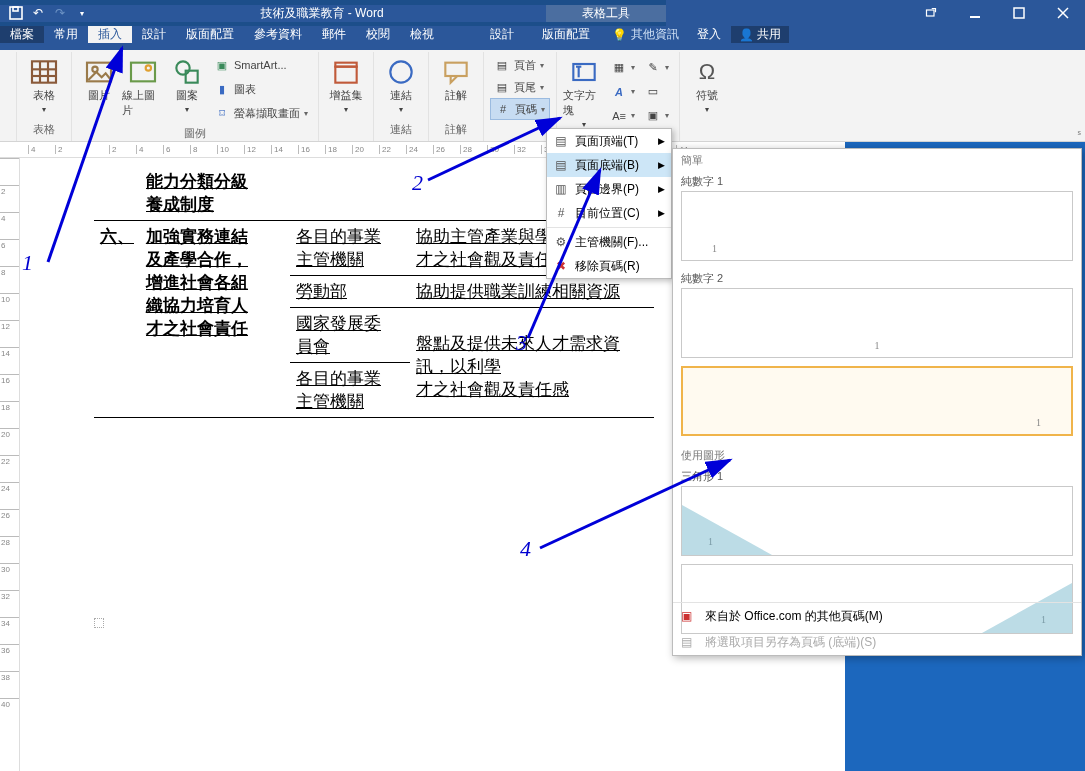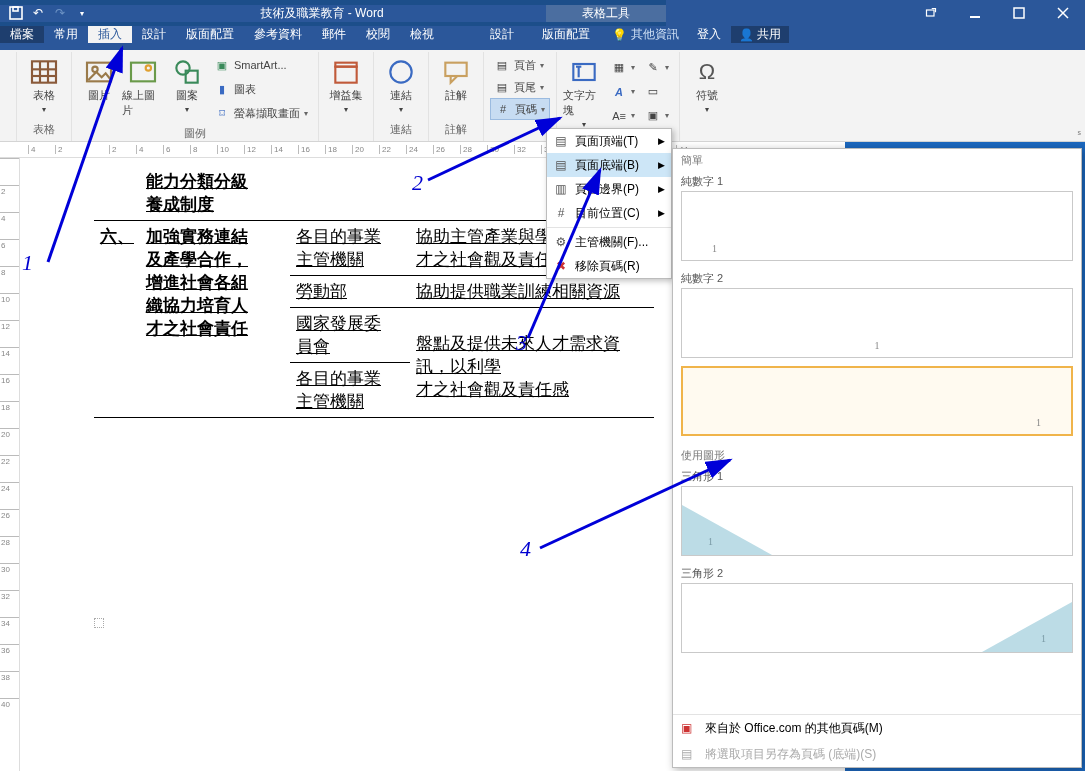--- a/index.html
+++ b/index.html
@@ -60,21 +60,21 @@
 
 
 .dd1 { position: absolute; left: 546px; top: 128px; width: 126px; background: #fff; border: 1px solid #bcbcbc; box-shadow: 2px 2px 6px rgba(0,0,0,.25); font-size: 12px; z-index: 5; }
 .dd1 .row { height: 24px; display: flex; align-items: center; padding: 0 6px; gap: 6px; cursor: pointer; }
 .dd1 .row.hover { background: #cde6f7; }
 .dd1 .row .ri { width: 16px; display: flex; justify-content: center; color: #555; }
 .dd1 .row .arrow { margin-left: auto; font-size: 9px; }
 .dd1 .sep { height: 1px; background: #e3e3e3; margin: 2px 0; }
 
 
-.gallery { position: absolute; left: 672px; top: 148px; width: 410px; height: 620px; background: #fff; border: 1px solid #bcbcbc; box-shadow: 2px 2px 8px rgba(0,0,0,.3); font-size: 12px; z-index: 6; overflow: hidden; }
+.gallery { position: absolute; left: 672px; top: 148px; width: 410px; height: 508px; background: #fff; border: 1px solid #bcbcbc; box-shadow: 2px 2px 8px rgba(0,0,0,.3); font-size: 12px; z-index: 6; overflow: hidden; }
 .gallery .ghdr { color: #777; padding: 4px 8px; font-size: 11px; }
 .gallery .gitem-label { padding: 2px 8px; color: #555; font-size: 11px; }
 .gallery .preview { margin: 0 8px 8px 8px; height: 70px; border: 1px solid #c9c9c9; background: #fff; position: relative; }
 .gallery .preview .num { position: absolute; font-family: serif; font-size: 10px; color: #888; }
 .gallery .preview.selected { border: 2px solid #f0b44a; background: #fffaf0; }
 .gallery .preview.tri .triangle { position: absolute; width: 0; height: 0; }
 .gallery .footer { position: absolute; bottom: 0; left: 0; right: 0; border-top: 1px solid #e3e3e3; }
 .gallery .footer .row { height: 26px; display: flex; align-items: center; padding: 0 8px; gap: 8px; }
 .gallery .footer .row.disabled { color: #aaa; }
 .gallery .footer .ri { width: 16px; }
@@ -516,21 +516,20 @@
     </div>
 
   <div class="ghdr">使用圖形</div>
 
   <div class="gitem-label">三角形 1</div>
   <div class="preview tri">
     <div class="triangle" style="left:0;bottom:0;border-left:90px solid #bcdce6;border-top:50px solid transparent"></div>
     <span class="num" style="left:26px;bottom:8px;color:#7a9aa5">1</span>
   </div>
 
-  <div class="gitem-label">三角形 2</div>
   <div class="preview tri">
     <div class="triangle" style="right:0;bottom:0;border-right:90px solid #bcdce6;border-top:50px solid transparent"></div>
     <span class="num" style="right:26px;bottom:8px;color:#7a9aa5">1</span>
   </div>
 
   <div class="footer">
     <div class="row">
         <span class="ri" style="color:#c33">▣</span>
         <span>來自於 Office.com 的其他頁碼(M)</span>
       </div>

